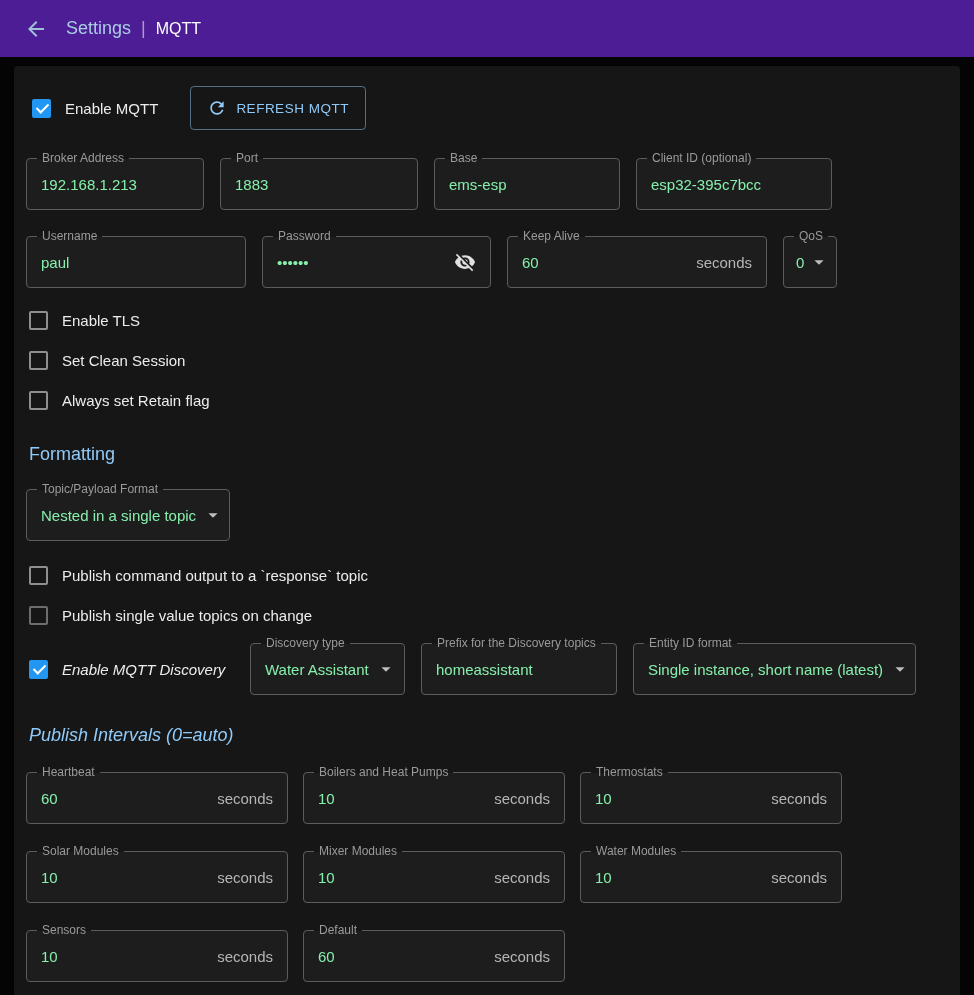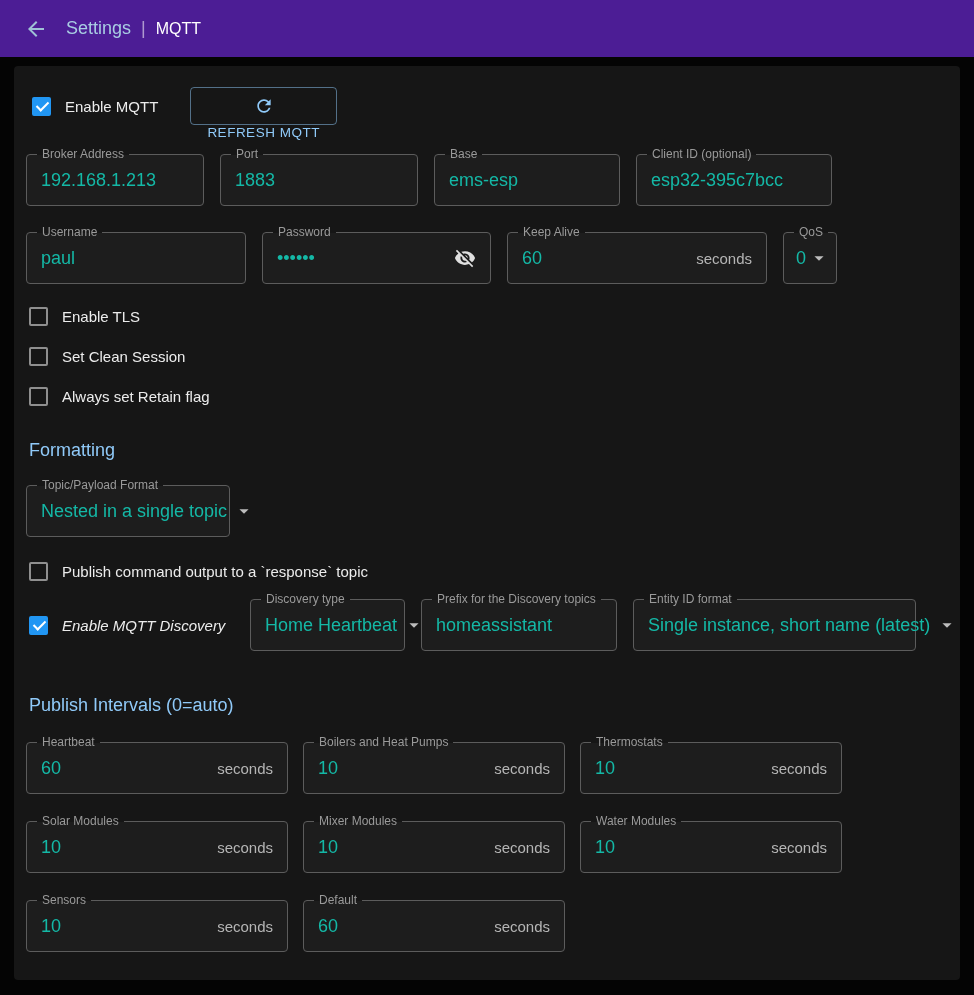--- a/index.html
+++ b/index.html
@@ -38,47 +38,47 @@
     border: solid #fff; border-width: 0 2px 2px 0; transform: rotate(45deg);
   }
   .cb-label { font-size: 15px; color: #ececec; }
   .cb-group { margin-top: 12px; }
 
   
   .outlined-btn {
     display: inline-flex; align-items: center; gap: 9px; background: transparent;
     border: 1px solid rgba(144,202,249,0.5); border-radius: 4px; color: #90caf9;
     font-family: "Liberation Sans", sans-serif; font-size: 13.5px; font-weight: 500;
-    letter-spacing: 0.5px; padding: 8px 16px; height: 38px; cursor: pointer; flex-direction: column;
+    letter-spacing: 0.5px; padding: 8px 16px; height: 44px; cursor: pointer;
   }
   .outlined-btn svg { fill: #90caf9; }
 
   
   .field {
     position: relative; height: 52px; border: 1px solid #5c5c5c; border-radius: 4px;
     background: #1d1d1d; display: flex; align-items: center; padding: 0 14px; cursor: text;
   }
   .field.select { cursor: pointer; }
   .f-label {
     position: absolute; top: -9px; left: 10px; font-size: 12px; color: #9a9a9a;
     background: linear-gradient(to bottom, #161616 55%, #1d1d1d 55%);
     padding: 0 5px; line-height: 16px; white-space: nowrap;
   }
-  .f-value { font-size: 18px; color: #14b8a6; white-space: nowrap; }
+  .f-value { font-size: 15px; color: #86efac; white-space: nowrap; }
   .f-suffix { margin-left: auto; font-size: 15px; color: #b5b5b5; }
   .f-icon { margin-left: auto; display: flex; align-items: center; }
   .f-icon svg { fill: #e0e0e0; }
   .caret { margin-left: auto; display: flex; align-items: center; }
   .caret svg { fill: #bdbdbd; }
   .caret-tight { margin-left: 6px; }
 
   
   .section-h { color: #90caf9; font-size: 18px; font-weight: 400; padding-left: 3px; }
   .h-formatting { margin-top: 24px; }
-  .h-intervals { margin-top: 44px; }
+  .h-intervals { margin-top: 30px; font-style: italic; }
 
   
   .topic-field-wrap { margin-top: 24px; }
   .fmt-cbs { margin-top: 14px; }
   .discovery-row { display: flex; align-items: center; gap: 16px; margin-top: 8px; }
   .discovery-row .cb-row { flex: 0 0 208px; font-style: italic; }
 
   
   .intervals-grid {
     margin-top: 26px; display: grid; grid-template-columns: 262px 262px 262px;
@@ -195,30 +195,34 @@
             </svg>
         </span>
       </div>
     </div>
 
     <div class="fmt-cbs">
       <label class="cb-row">
         <span class="cb"></span>
         <span class="cb-label">Publish command output to a `response` topic</span>
       </label>
+      <label class="cb-row">
+        <span class="cb dim"></span>
+        <span class="cb-label">Publish single value topics on change</span>
+      </label>
     </div>
 
     <div class="discovery-row">
       <label class="cb-row">
         <span class="cb checked"></span>
         <span class="cb-label">Enable MQTT Discovery</span>
       </label>
       <div class="field select" style="width:155px">
         <span class="f-label">Discovery type</span>
-        <span class="f-value">Home Heartbeat</span>
+        <span class="f-value">Water Assistant</span>
         <span class="caret caret-tight">
           <svg width="22" height="22" viewBox="0 0 24 24">
               <path d="M7 10l5 5 5-5z"></path>
             </svg>
         </span>
       </div>
       <div class="field" style="width:196px">
         <span class="f-label">Prefix for the Discovery topics</span>
         <span class="f-value">homeassistant</span>
       </div>

